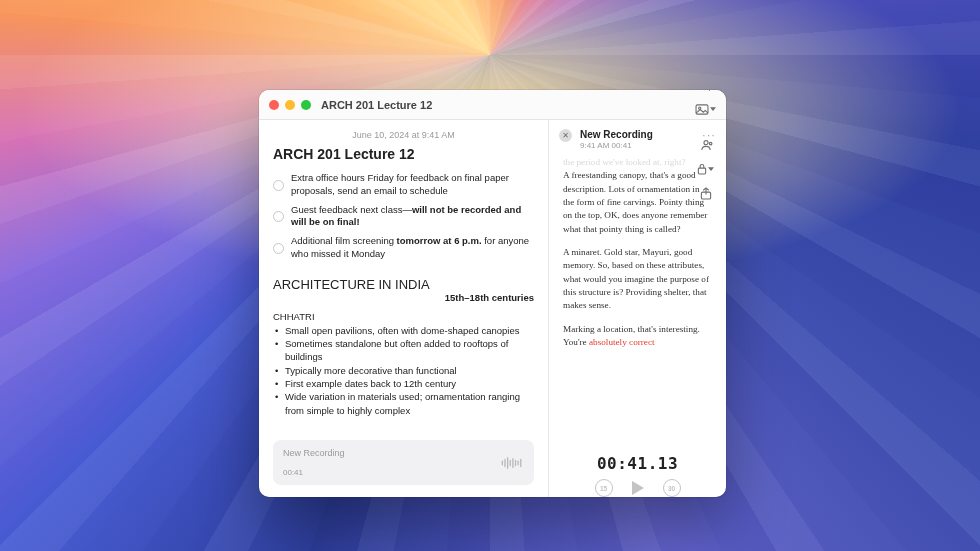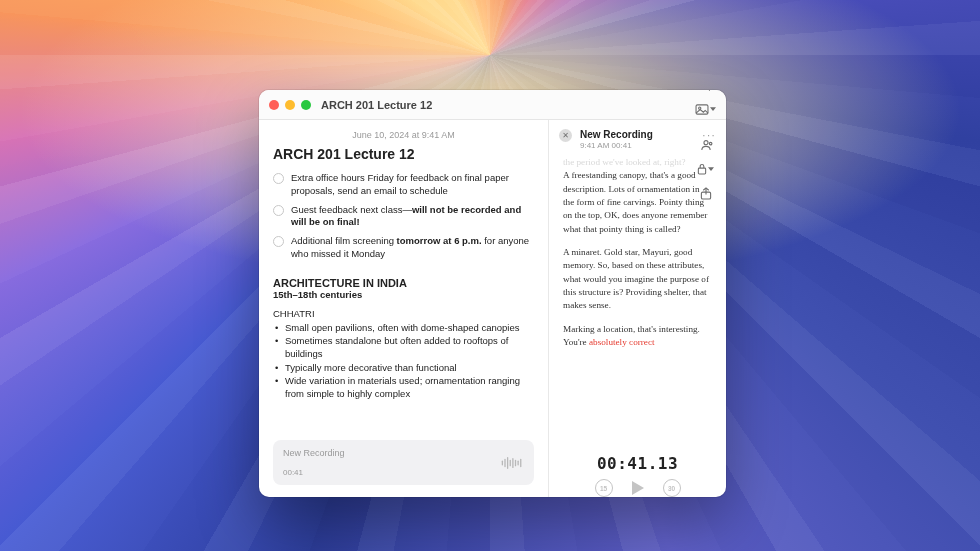--- a/index.html
+++ b/index.html
@@ -29,26 +29,26 @@
   .tbspace { flex:1; }
   .tbIcons { display:flex; align-items:center; gap:12px; color:#6e6e6e;flex-direction:column; }
   .tbIcons svg, .tbIcons span { display:block; }
 
   .body { display:flex; flex:1; min-height:0; }
   .left { flex:1; min-width:0; padding:10px 14px 12px; display:flex; flex-direction:column; }
   .right { width:178px; border-left:1px solid #e8e8e8; display:flex; flex-direction:column; }
 
   .date { text-align:center; color:#9a9a9a; font-size:9px; margin-bottom:6px; }
   .noteTitle { font-size:14px; font-weight:700; margin-bottom:10px; color:#222;}
-  .checkRow { display:flex; align-items:flex-start; gap:7px; margin-bottom:6px; }
+  .checkRow { display:flex; align-items:center; gap:7px; margin-bottom:6px; }
   .checkCircle { width:11px; height:11px; border:1px solid #c7c7c7; border-radius:50%; flex:0 0 auto; margin-top:1px;}
   .checkText { font-size:9.5px; line-height:1.35; color:#222; }
   .checkText b { font-weight:700;}
-  .secHeading { font-size:11px; font-weight:700; color:#222; margin-top:10px; }
-  .subHeading { font-size:9.5px; font-weight:700; color:#222; margin-bottom:8px; }
+  .secHeading { font-size:13px; font-weight:400; color:#222; margin-top:10px; }
+  .subHeading { font-size:9.5px; font-weight:700; color:#222; margin-bottom:8px;text-align:right; }
   .listHead { font-size:9.5px; color:#222; margin-bottom:2px; }
   ul.bullets { list-style:none; padding-left:12px; }
   ul.bullets li { font-size:9.5px; color:#222; line-height:1.4; position:relative; }
   ul.bullets li::before { content:"•"; position:absolute; left:-10px; top:0; }
 
   .recCard { background:#f1f1f3; border-radius:8px; padding:8px 10px; margin-top:auto; display:flex; align-items:center; justify-content:space-between; }
   .recCard .lbl { color:#9a9a9a; }
   .recCard .lbl .t { font-size:9px; }
   .recCard .lbl .d { font-size:8px; margin-top:10px;}
   .wave { color:#bdbdbd; }
@@ -176,20 +176,21 @@
       </div>
 
       <div class="secHeading">ARCHITECTURE IN INDIA</div>
       <div class="subHeading">15th–18th centuries</div>
 
       <div class="listHead">CHHATRI</div>
       <ul class="bullets">
         <li>Small open pavilions, often with dome-shaped canopies</li>
         <li>Sometimes standalone but often added to rooftops of buildings</li>
         <li>Typically more decorative than functional</li>
+        <li>First example dates back to 12th century</li>
         <li>Wide variation in materials used; ornamentation ranging from simple to highly complex</li>
       </ul>
 
       <div class="recCard">
         <div class="lbl">
           <div class="t">New Recording</div>
           <div class="d">00:41</div>
         </div>
         <div class="wave">
           <svg width="24" height="14" viewBox="0 0 26 16" stroke="#b8b8b8" stroke-width="1.5" stroke-linecap="round">

